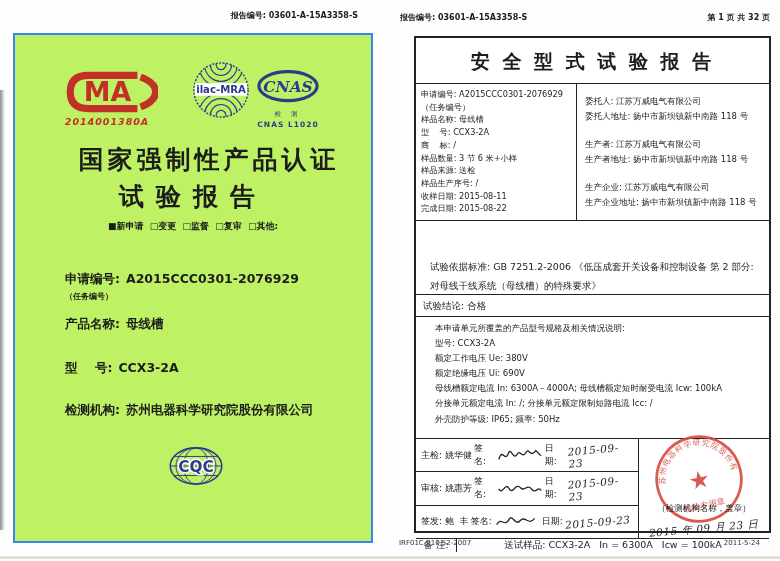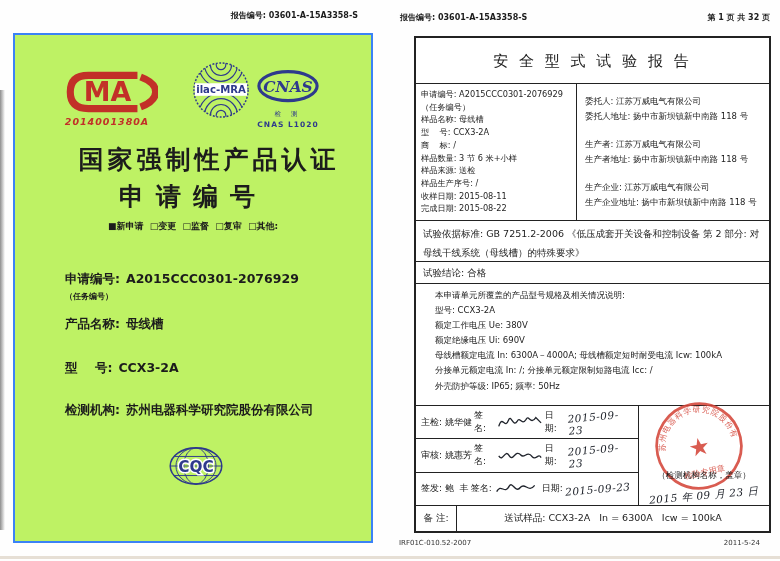--- a/index.html
+++ b/index.html
@@ -27,29 +27,29 @@
   .lp-field{left:50px;font-size:12.5px;font-weight:bold;}
   .lp-field .val{margin-left:6px;}
   .lp-note{left:50px;top:256px;font-size:8px;font-weight:bold;}
   .cqc-svg{left:152px;top:410px;}
 
   
   .rp-h-left{left:400px;top:12px;font-size:8px;font-weight:bold;}
   .rp-h-right{left:640px;top:12px;width:130px;text-align:right;font-size:8px;font-weight:bold;}
   .rp-box{left:414px;top:36px;width:357px;height:497px;border:2px solid #222;background:#fff;
           box-sizing:border-box;display:flex;flex-direction:column;}
-  .rp-title{height:45px;line-height:47px;text-align:center;font-size:15px;font-weight:normal;
+  .rp-title{height:45px;line-height:47px;text-align:center;font-size:19px;font-weight:bold;
             letter-spacing:3px;border-bottom:1px solid #222;flex:none;}
   .rp-info{display:flex;height:136px;border-bottom:1px solid #222;flex:none;}
   .rp-info-l{width:161px;border-right:1px solid #222;padding:4px 5px;font-size:8.2px;
              line-height:12.7px;box-sizing:border-box;}
   .rp-info-r{flex:1;padding:10px 8px;font-size:8.5px;line-height:15px;box-sizing:border-box;}
   .rp-group{margin-bottom:13px;}
-  .rp-standard{border-bottom:1px solid #222;padding:4px 7px;font-size:9.5px;line-height:18.5px;
-               height:41px;box-sizing:border-box;flex:none;}
+  .rp-standard{border-bottom:1px solid #222;padding:4px 14px;font-size:9.5px;line-height:18.5px;
+               height:41px;box-sizing:border-box;flex:none;margin-top:33px;}
   .rp-conclusion{border-bottom:1px solid #222;padding:5px 7px;font-size:9.5px;height:22px;
                  box-sizing:border-box;flex:none;}
   .rp-coverage{border-bottom:1px solid #222;padding:4px 19px;font-size:8.5px;line-height:15.1px;
                height:122px;box-sizing:border-box;flex:none;}
   .rp-sign{display:flex;height:99px;border-bottom:1px solid #222;flex:none;}
   .sig-left{width:222px;border-right:1px solid #222;display:flex;flex-direction:column;}
   .sig-row{flex:1;display:flex;align-items:center;padding:0 5px;font-size:9px;gap:2px;}
   .sig-row + .sig-row{border-top:1px solid #222;}
   .sig-right{flex:1;position:relative;}
   .seal-svg{position:absolute;left:14px;top:-6px;}
@@ -110,21 +110,21 @@
     <div class="abs cnas-wrap">
       <svg width="70" height="40" viewBox="0 0 70 44">
         <ellipse cx="35" cy="21" rx="32" ry="16" fill="none" stroke="#2e3a8c" stroke-width="3.5"></ellipse>
         <text x="35" y="27" text-anchor="middle" font-size="17" font-weight="bold" font-style="italic" fill="#2e3a8c" font-family="DejaVu Serif, serif">CNAS</text>
       </svg>
       <div class="cnas-sub">检 测</div>
       <div class="cnas-code">CNAS L1020</div>
     </div>
 
     <div class="abs lp-title1 serif">国家强制性产品认证</div>
-    <div class="abs lp-title2 serif">申请编号</div>
+    <div class="abs lp-title2 serif">试验报告</div>
     <div class="abs lp-checks pre">■新申请  □变更  □监督  □复审  □其他:</div>
 
     <div class="abs lp-field" style="top:236px">
       <span class="pre">申请编号:</span><span class="val pre">A2015CCC0301-2076929</span>
     </div>
     <div class="abs lp-note">（任务编号）</div>
     <div class="abs lp-field" style="top:281px">
       <span class="pre">产品名称:</span><span class="val pre">母线槽</span>
     </div>
     <div class="abs lp-field" style="top:325px">

